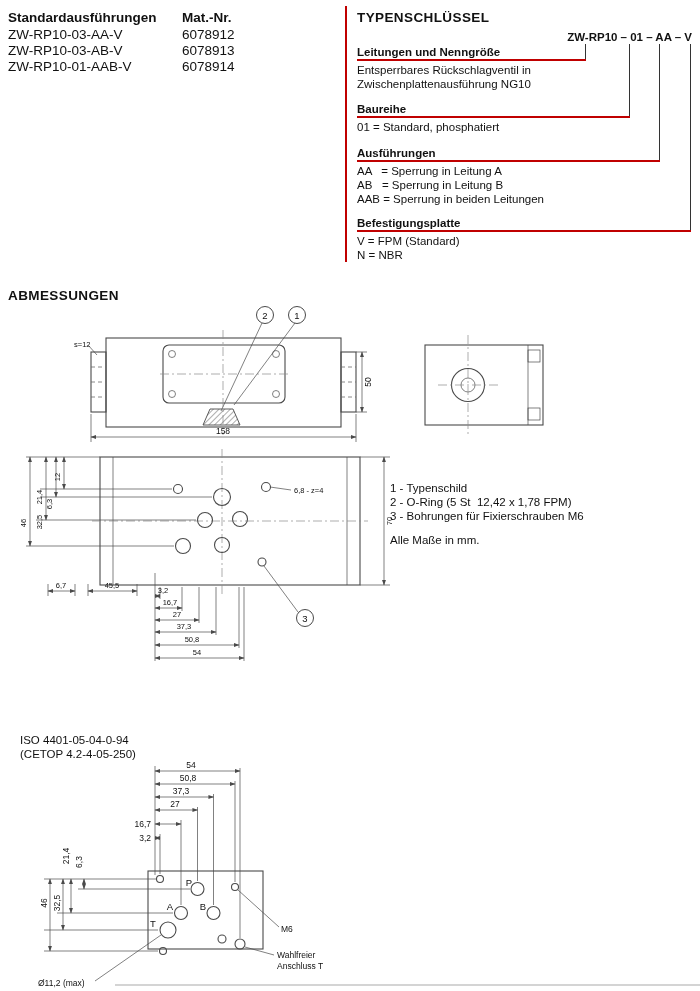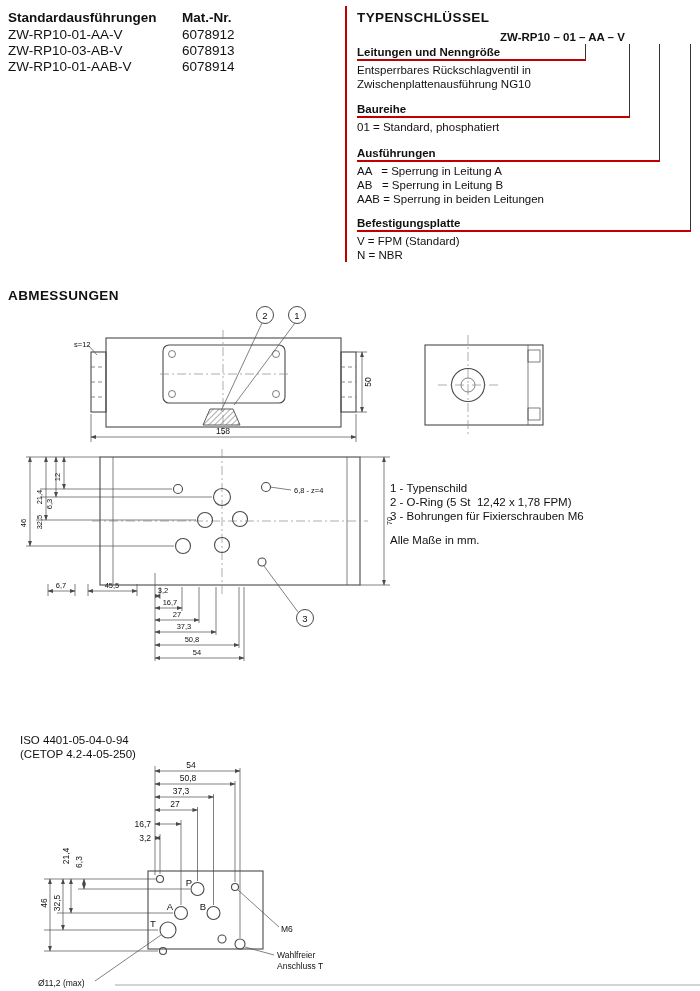--- a/index.html
+++ b/index.html
@@ -24,30 +24,30 @@
   .callout{fill:#fff;stroke:#4a4a4a;stroke-width:1}
 </style>
 </head>
 <body>
 
 <div class="page">
 
   <div class="abs b fs13" style="left:8px;top:10px">Standardausführungen</div>
   <div class="abs b fs13" style="left:182px;top:10px">Mat.-Nr.</div>
 
-  <div class="abs fs13" style="left:8px;top:27px">ZW-RP10-01-AA-V</div>
+  <div class="abs fs13" style="left:8px;top:27px">ZW-RP10-03-AA-V</div>
   <div class="abs fs13" style="left:182px;top:27px">6078912</div>
   <div class="abs fs13" style="left:8px;top:43px">ZW-RP10-03-AB-V</div>
   <div class="abs fs13" style="left:182px;top:43px">6078913</div>
   <div class="abs fs13" style="left:8px;top:59px">ZW-RP10-01-AAB-V</div>
   <div class="abs fs13" style="left:182px;top:59px">6078914</div>
 
   <div class="red-bar" style="left:345px;top:6px;height:256px"></div>
   <div class="abs b fs13" style="left:357px;top:10px;letter-spacing:.4px">TYPENSCHLÜSSEL</div>
-  <div class="abs fs11 b" style="left:500px;top:30px;width:192px;text-align:left">ZW-RP10 – 01 – AA – V</div>
+  <div class="abs fs11 b" style="left:500px;top:30px;width:192px;text-align:right">ZW-RP10 – 01 – AA – V</div>
 
   <div class="conn" style="left:585px;top:44px;height:15px"></div>
   <div class="conn" style="left:629px;top:44px;height:72px"></div>
   <div class="conn" style="left:659px;top:44px;height:116px"></div>
   <div class="conn" style="left:690px;top:44px;height:186px"></div>
 
   <div class="abs b fs11" style="left:357px;top:45px">Leitungen und Nenngröße</div>
   <div class="red-rule" style="left:357px;top:59px;width:229px"></div>
   <div class="abs fs11" style="left:357px;top:63px">Entsperrbares Rückschlagventil in</div>
   <div class="abs fs11" style="left:357px;top:77px">Zwischenplattenausführung NG10</div>

